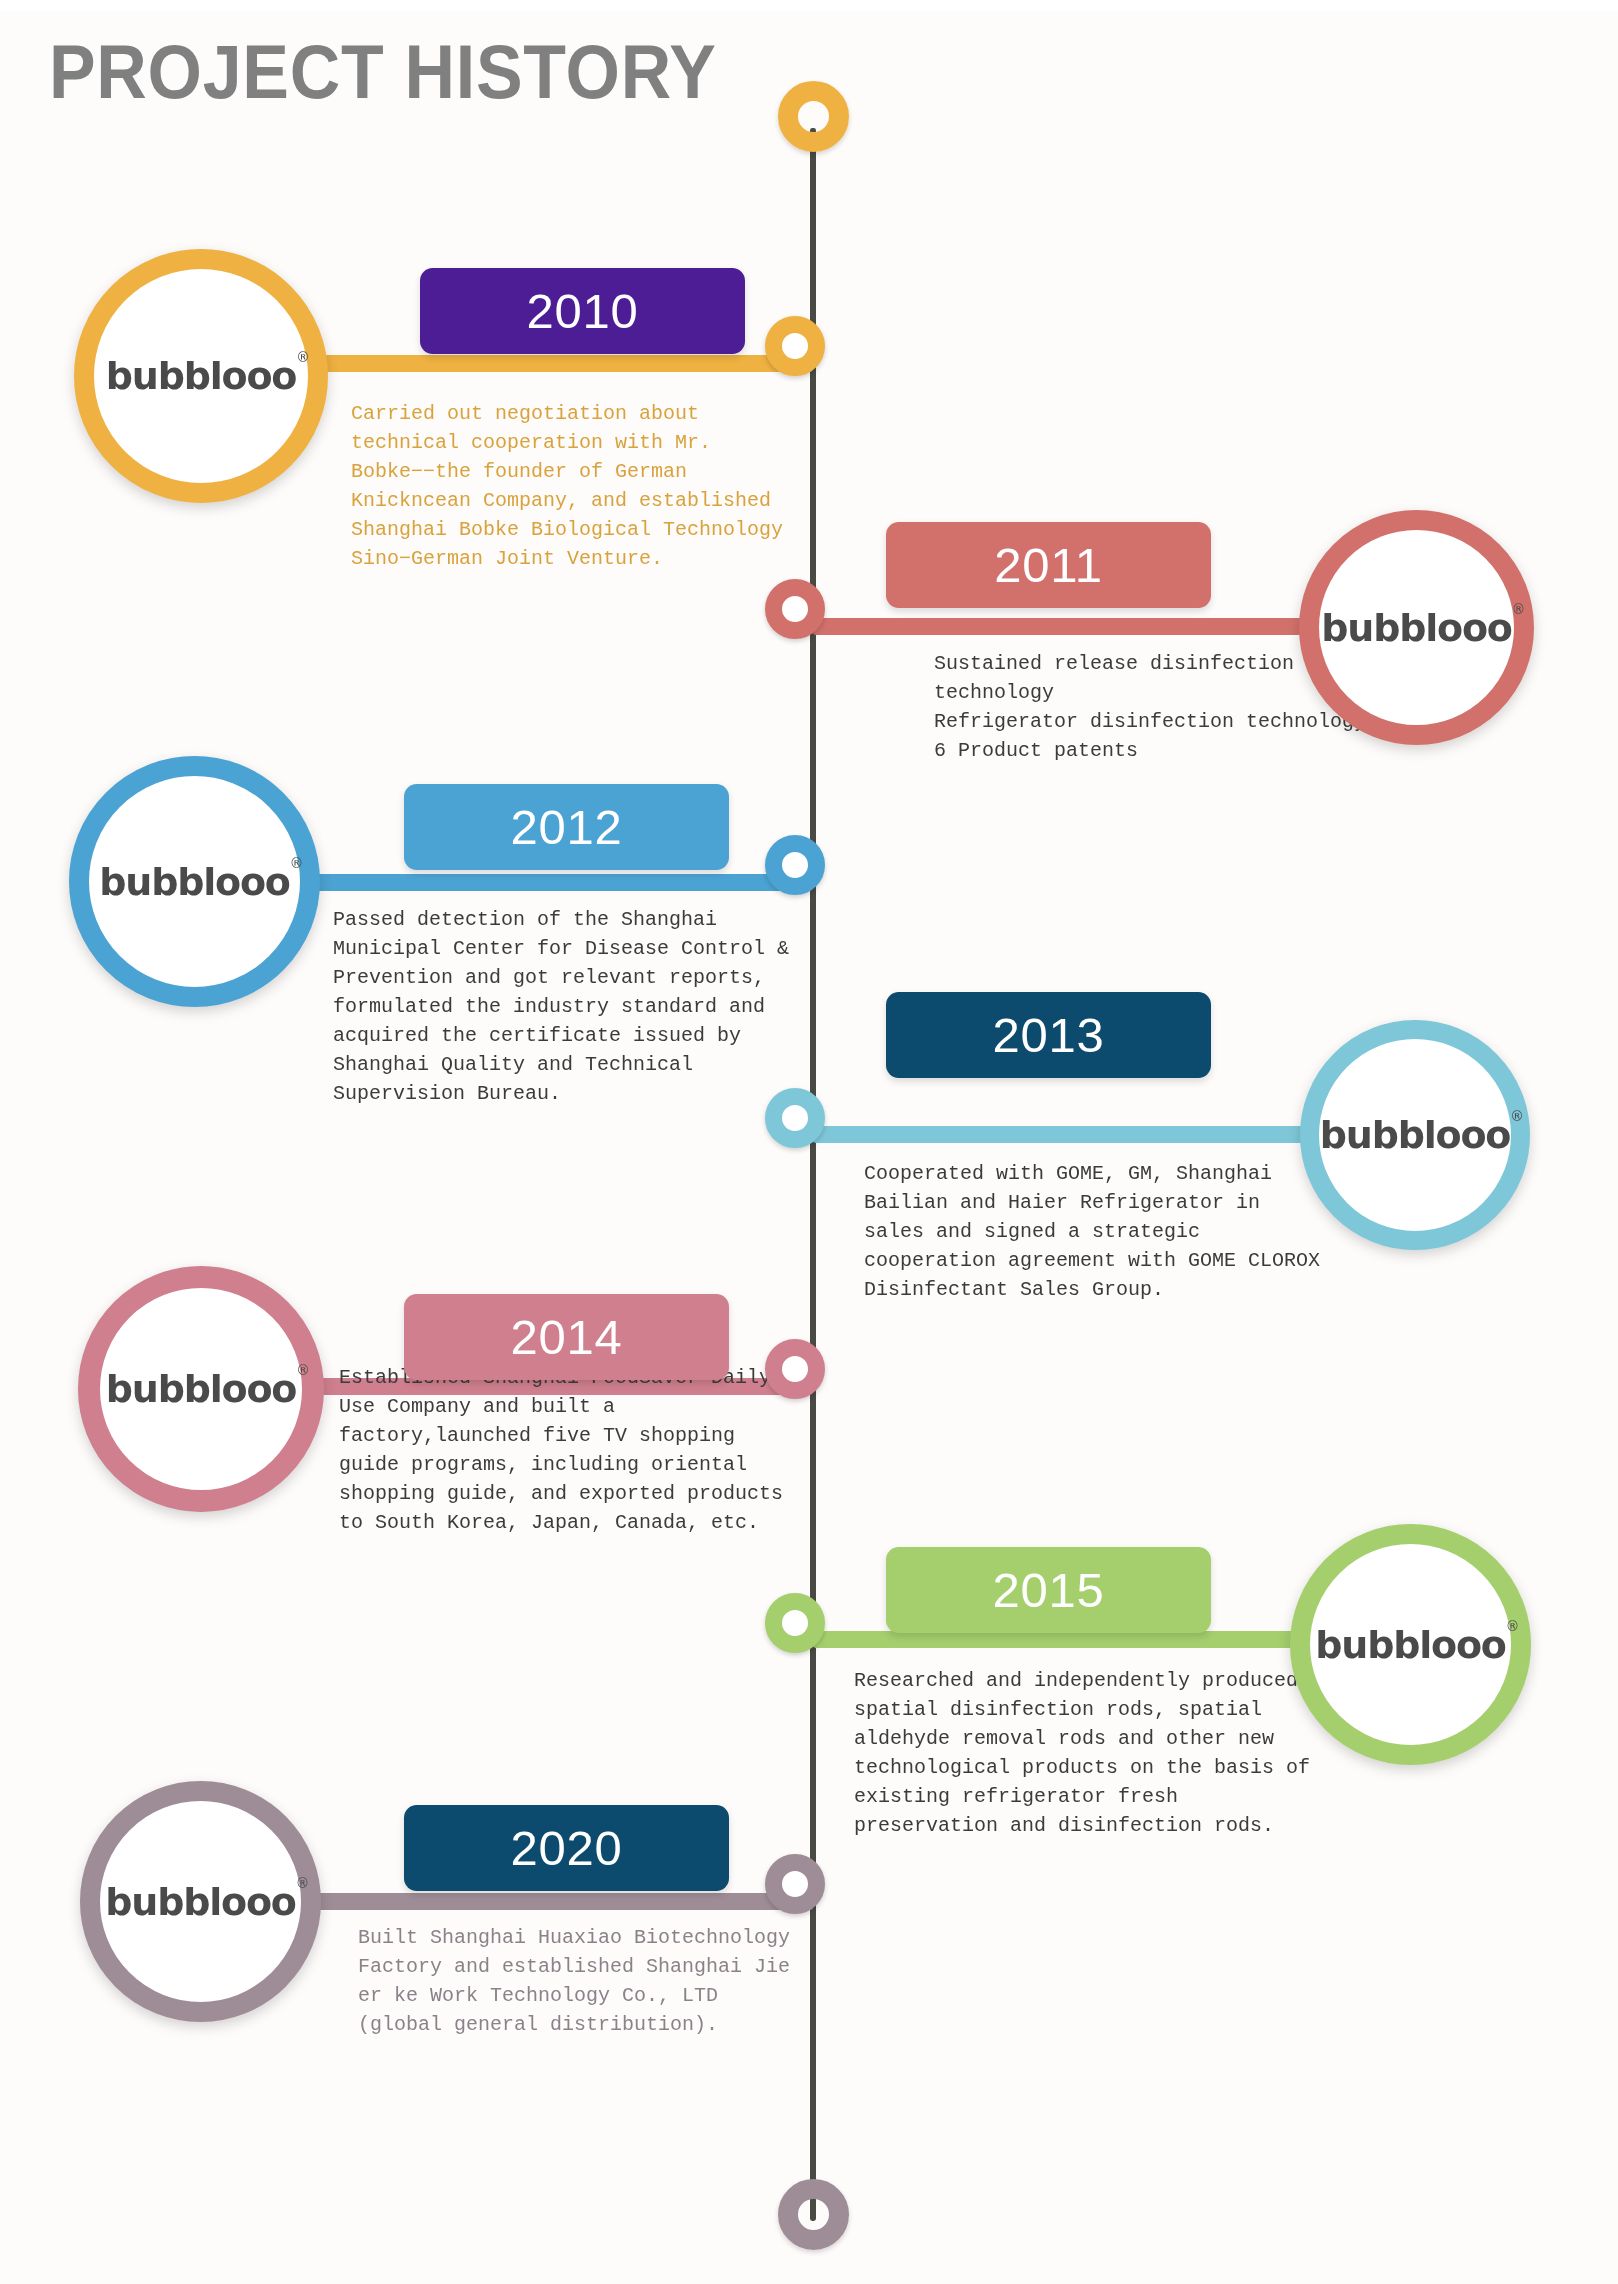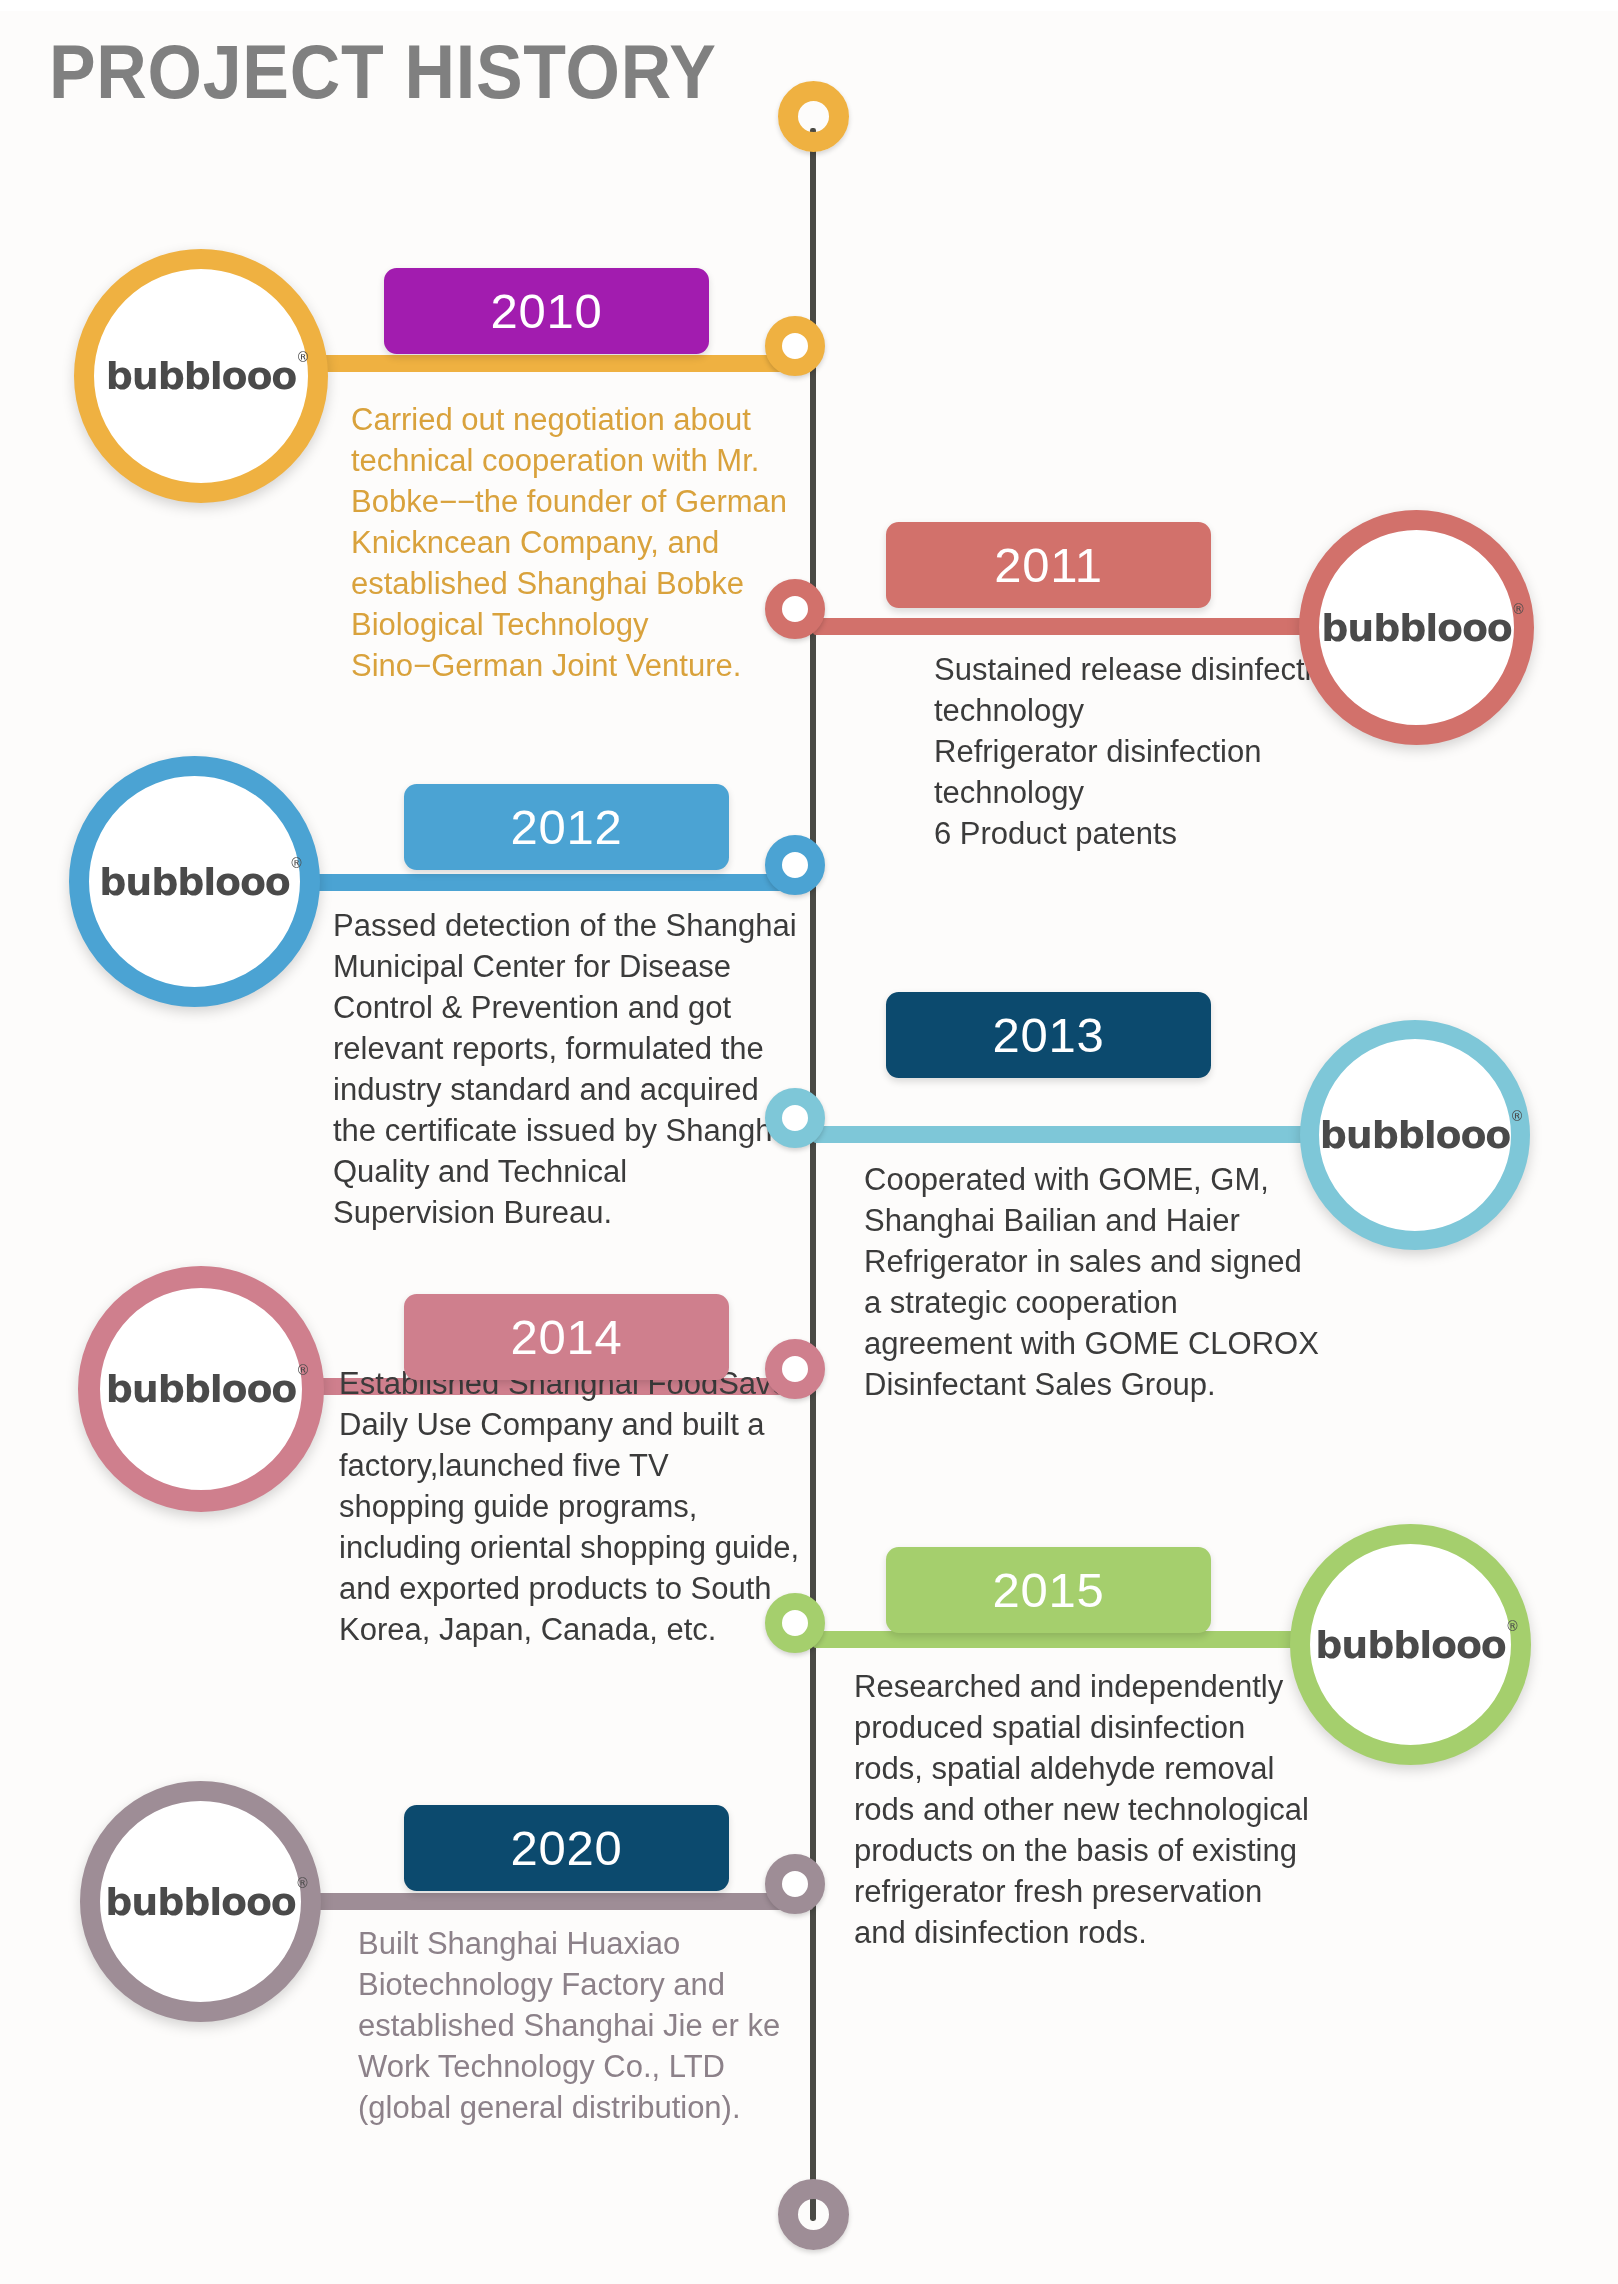--- a/index.html
+++ b/index.html
@@ -123,25 +123,26 @@
     font-weight: normal;
     letter-spacing: 0.8px;
     box-shadow: 0 3.2px 7.1px rgba(0,0,0,0.13);
     z-index: 7;
     font-family: "Liberation Sans", sans-serif;
   }
 
   
   .desc {
     position: absolute;
-    font-size: 31px;
-    line-height: 41px;
+    font-size: 20px;
+    line-height: 29px;
     color: #3b3b3b;
     z-index: 4;
     white-space: pre-line;
+    font-family: Liberation Mono, monospace;
   }
 
   .desc-left  { width: 444px; }
   .desc-right { width: 460px; }
 </style>
 </head>
 <body>
 
 <div id="canvas">
 
@@ -151,21 +152,21 @@
 
   <div class="endcap" id="endcap-top" style="left: 778px; top: 70px; border-color: rgb(239, 177, 65);"></div>
 
   <div class="endcap" id="endcap-bottom" style="left: 778px; top: 2168px; border-color: rgb(158, 141, 150);"></div>
 
   <div id="entries">
       <div class="connector" style="background: rgb(239, 177, 65); top: 344px; left: 316px; width: 496px;"></div>
       <div class="bubble" style="width: 254px; height: 254px; left: 74px; top: 238px; border-width: 20.6px; border-color: rgb(239, 177, 65);">
         <span class="logo-mark"><span>bubblooo</span><span class="reg">®</span></span>
       </div>
-      <div class="year-pill" style="background: #a21caf; left: 384px; top: 257px;">2010</div>
+      <div class="year-pill" style="background: #4c1d95; left: 420px; top: 257px;">2010</div>
       <div class="node" style="border-color: rgb(239, 177, 65); left: 765px; top: 305px;"></div>
       <div class="desc desc-left" style="left: 351px; top: 388px; width: 444px; color: rgb(217, 162, 60);"> Carried out negotiation about technical cooperation with Mr. Bobke−−the founder of German Knickncean Company, and established Shanghai Bobke Biological Technology Sino−German Joint Venture.</div>
       <div class="connector" style="background: rgb(210, 113, 107); top: 607px; left: 813px; width: 498px;"></div>
       <div class="bubble" style="width: 235px; height: 235px; left: 1299px; top: 499px; border-width: 20.6px; border-color: rgb(210, 113, 107);">
         <span class="logo-mark"><span>bubblooo</span><span class="reg">®</span></span>
       </div>
       <div class="year-pill" style="background: rgb(210, 113, 107); left: 886px; top: 511px;">2011</div>
       <div class="node" style="border-color: rgb(210, 113, 107); left: 765px; top: 568px;"></div>
       <div class="desc desc-right" style="left: 934px; top: 638px; width: 460px; color: rgb(59, 59, 59);"> Sustained release disinfection technology
 Refrigerator disinfection technology

